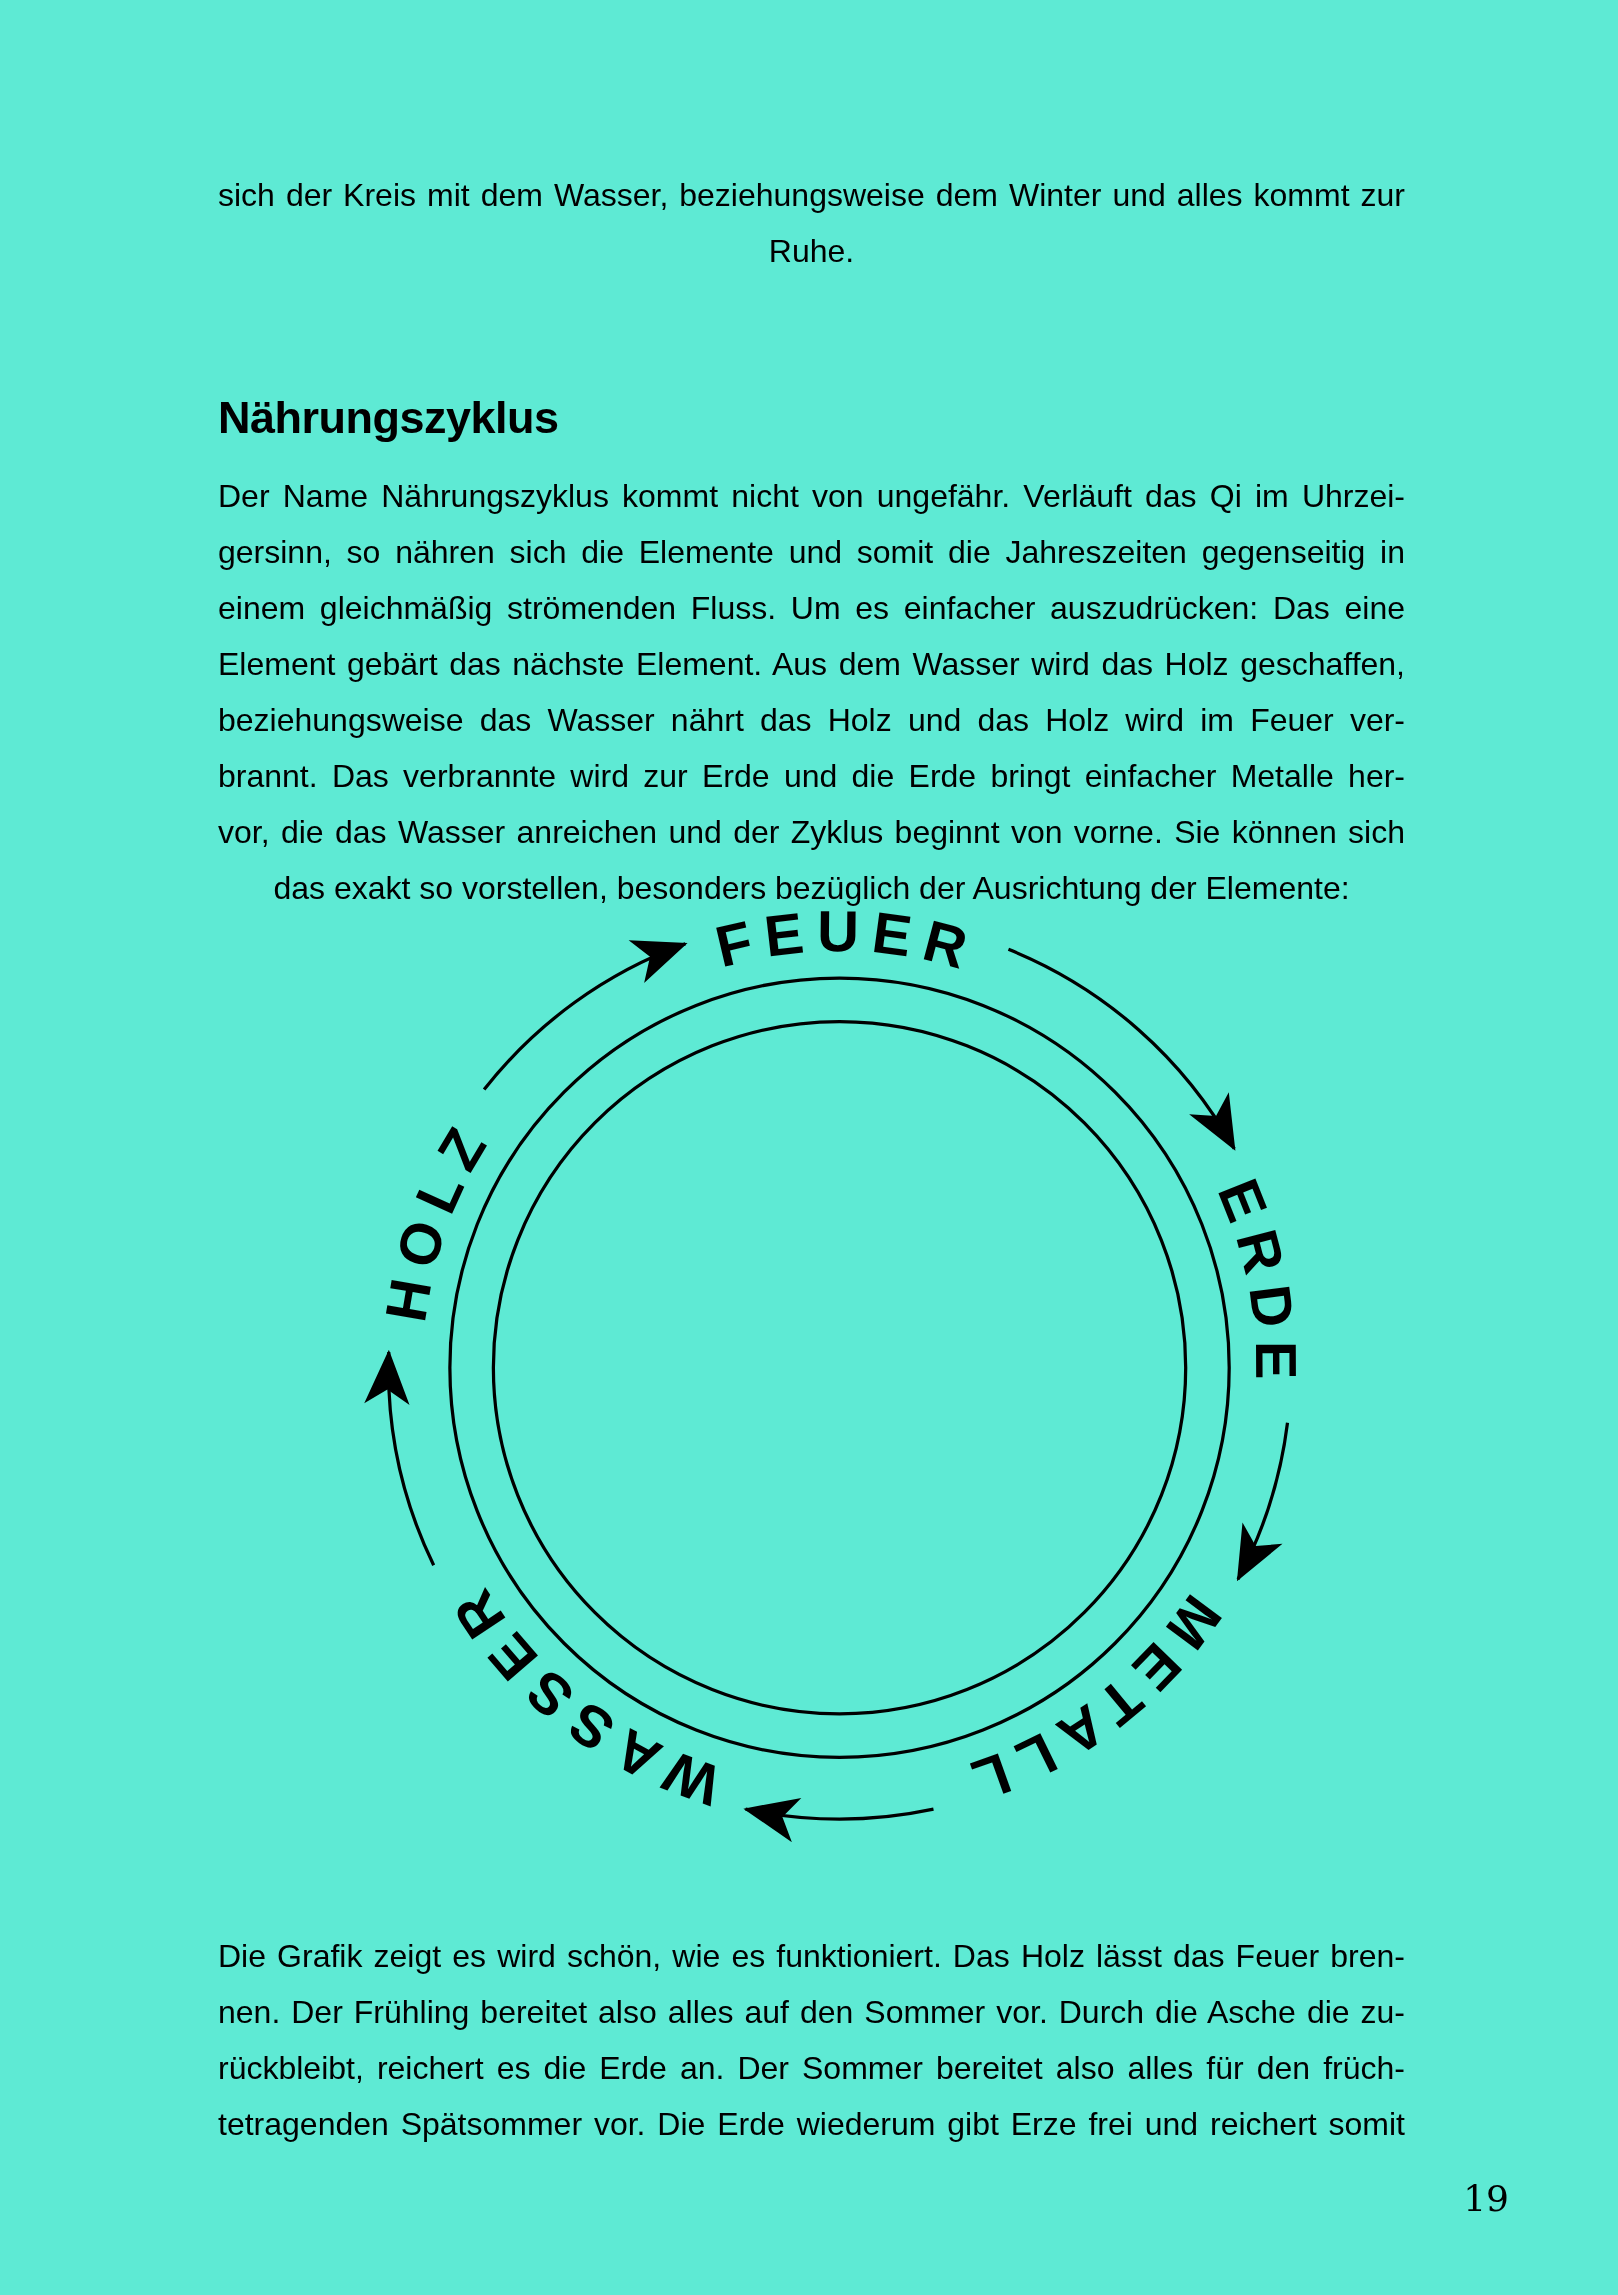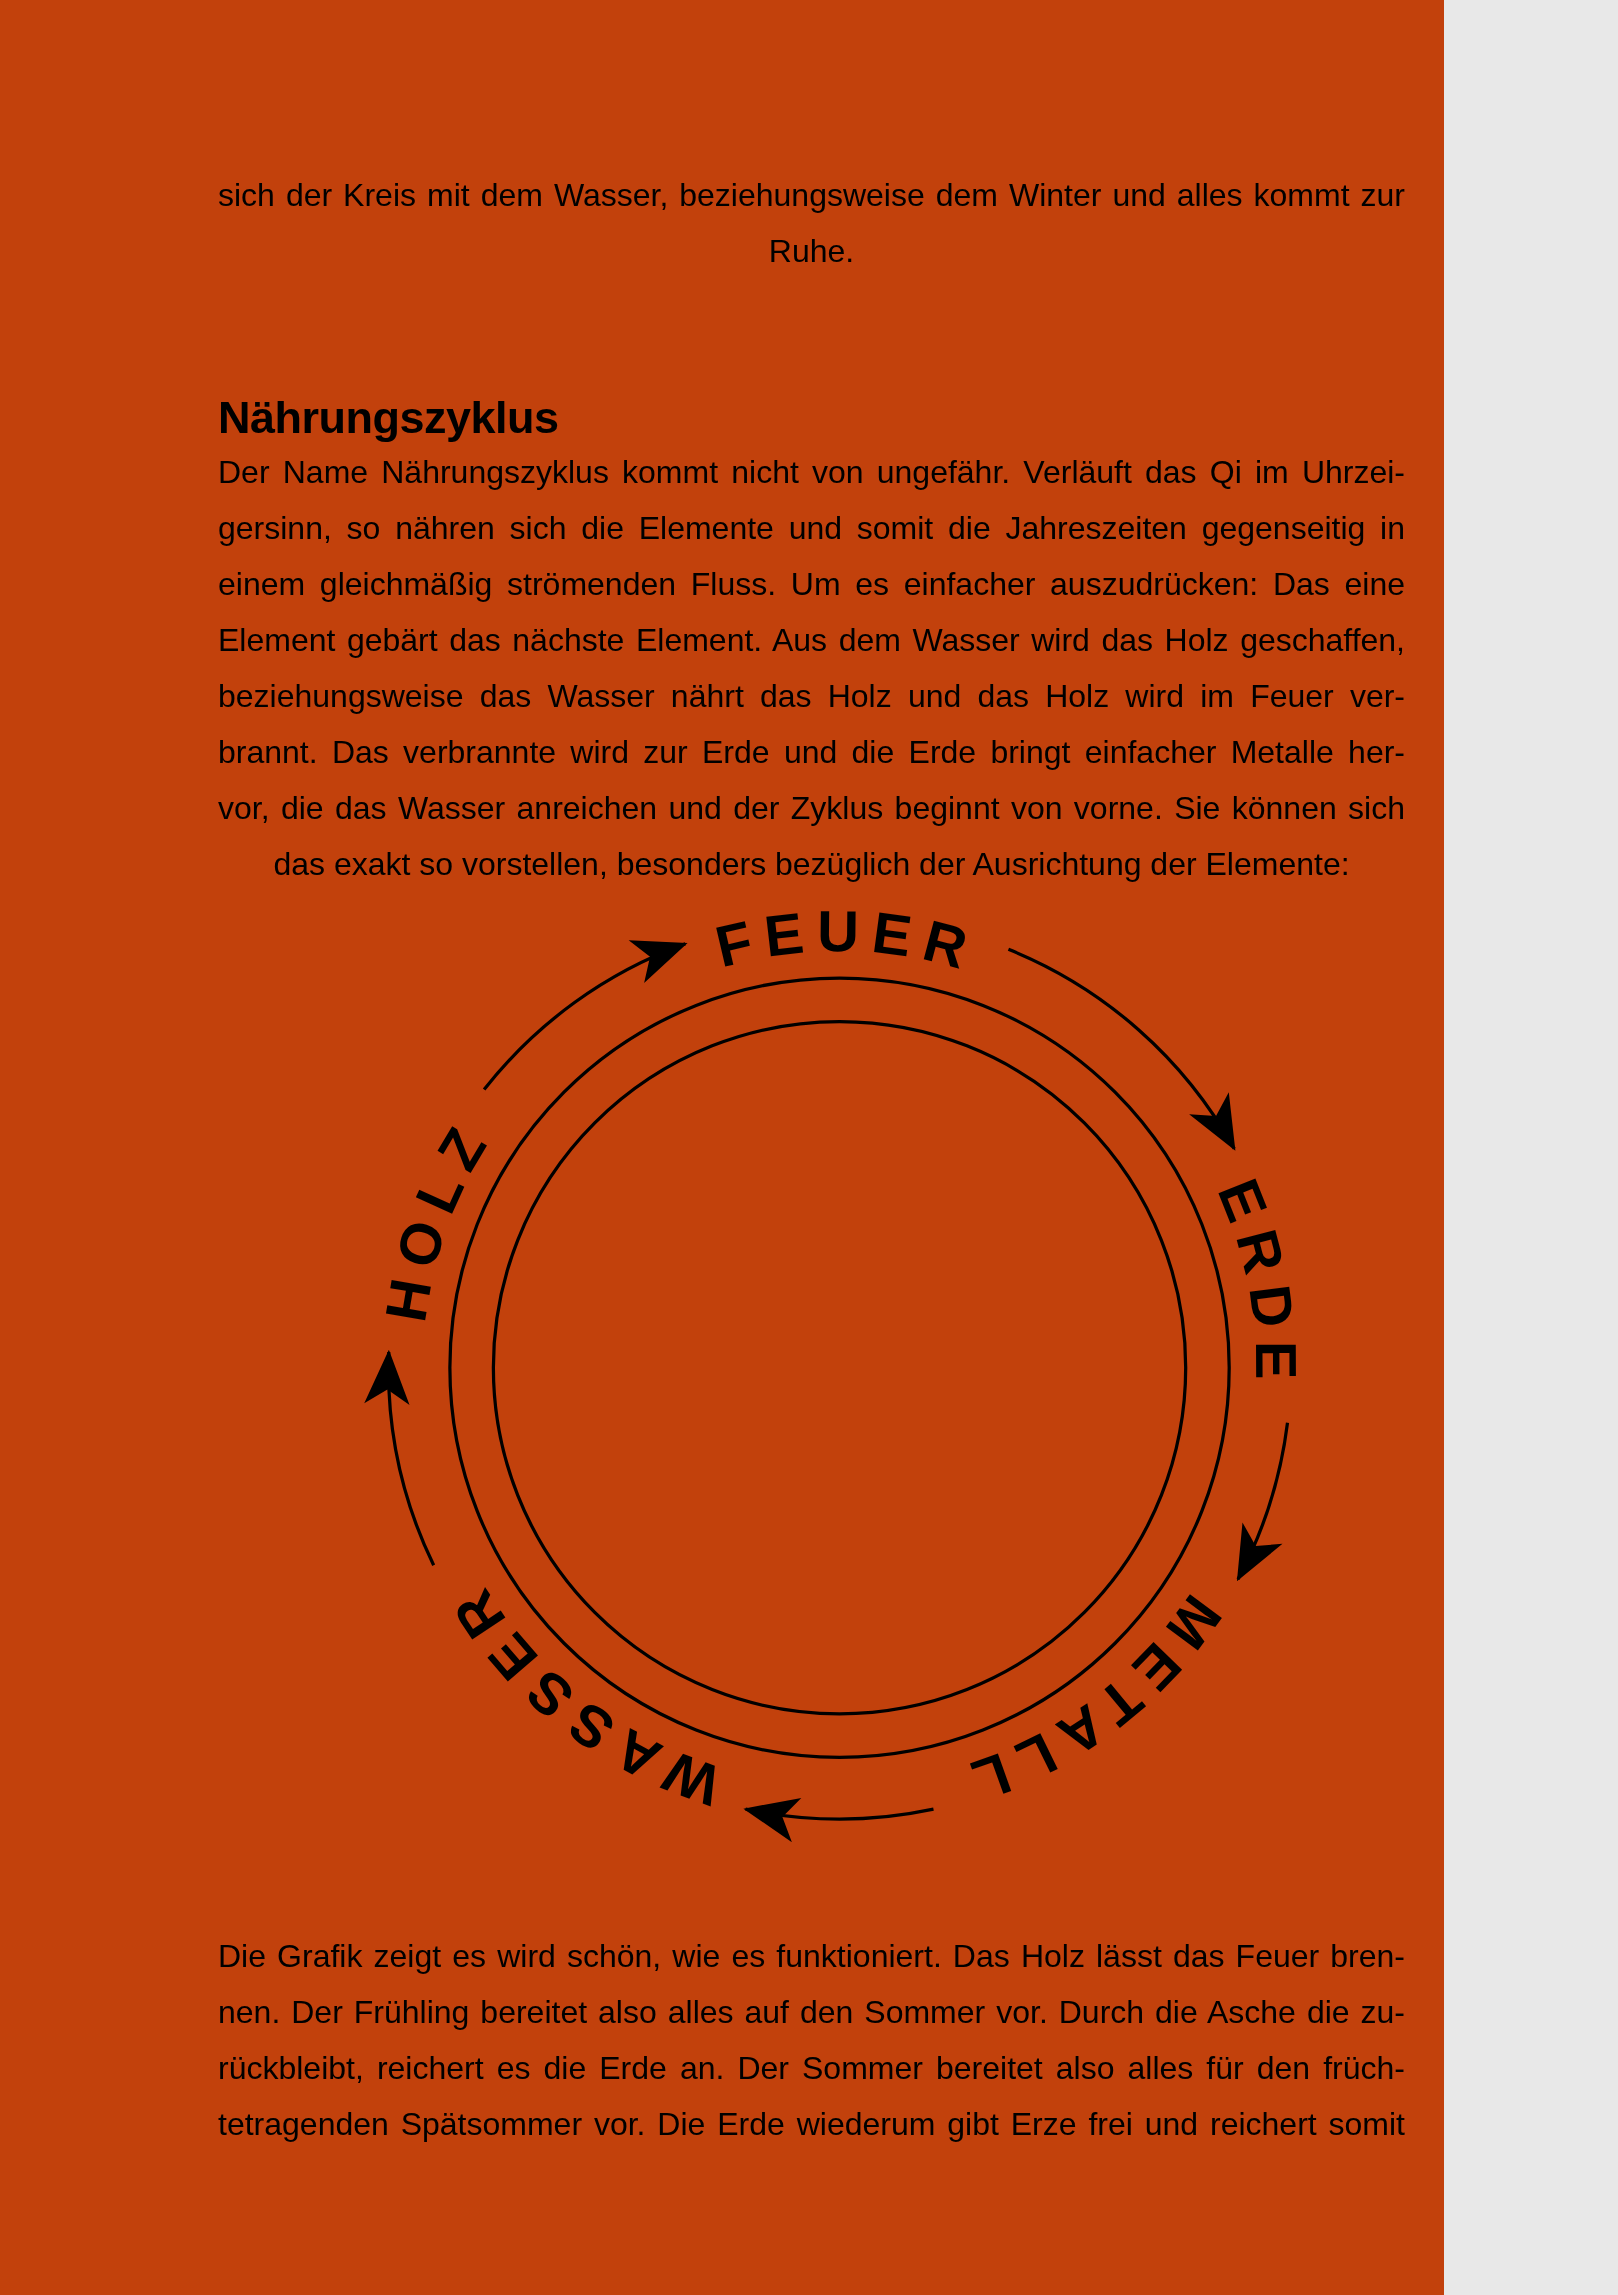--- a/index.html
+++ b/index.html
@@ -1,19 +1,19 @@
 <!DOCTYPE html>
 <html style="font-size:7.4px"><head>
 <meta charset="utf-8">
 <style>
   html,body{margin:0;padding:0;background:#e8e8e8;}
   #page{
     position:relative;
-    width:1444px;height:2295px;
-    background:#c2410c;
+    width:1618px;height:2295px;
+    background:#5eead4;
     font-family:"Liberation Sans",sans-serif;
     color:#000;
     overflow:hidden;
   }
   .textblock{
     position:absolute;
     left:218px;width:1187px;
     font-size:32px;line-height:56px;
     color:#000;
   }
@@ -48,21 +48,21 @@
 <div id="page">
 
   <div class="textblock" style="top:167px">
       <div class="jline">sich der Kreis mit dem Wasser, beziehungsweise dem Winter und alles kommt zur</div>
       <div class="lastline">Ruhe.</div>
     </div>
 
 
   <div id="heading">Nährungszyklus</div>
 
-  <div class="textblock" style="top:444px">
+  <div class="textblock" style="top:468px">
       <div class="jline">Der Name Nährungszyklus kommt nicht von ungefähr. Verläuft das Qi im Uhrzei-</div>
       <div class="jline">gersinn, so nähren sich die Elemente und somit die Jahreszeiten gegenseitig in</div>
       <div class="jline">einem gleichmäßig strömenden Fluss. Um es einfacher auszudrücken: Das eine</div>
       <div class="jline">Element gebärt das nächste Element. Aus dem Wasser wird das Holz geschaffen,</div>
       <div class="jline">beziehungsweise das Wasser nährt das Holz und das Holz wird im Feuer ver-</div>
       <div class="jline">brannt. Das verbrannte wird zur Erde und die Erde bringt einfacher Metalle her-</div>
       <div class="jline">vor, die das Wasser anreichen und der Zyklus beginnt von vorne. Sie können sich</div>
       <div class="lastline">das exakt so vorstellen, besonders bezüglich der Ausrichtung der Elemente:</div>
     </div>
 

